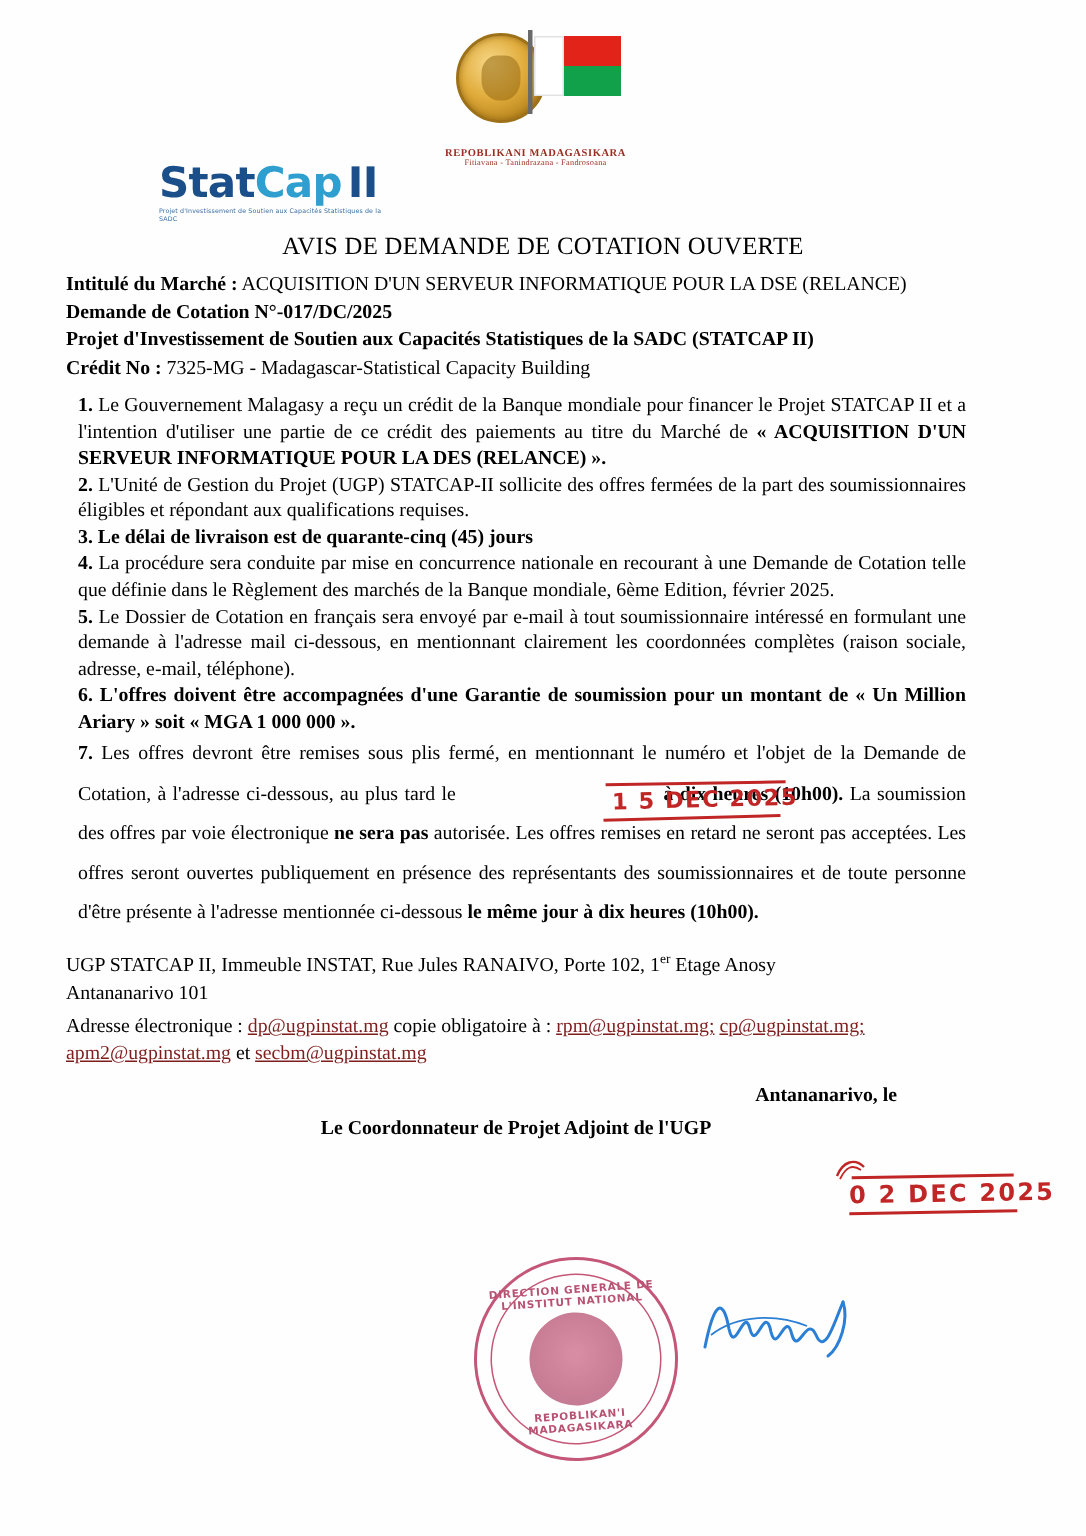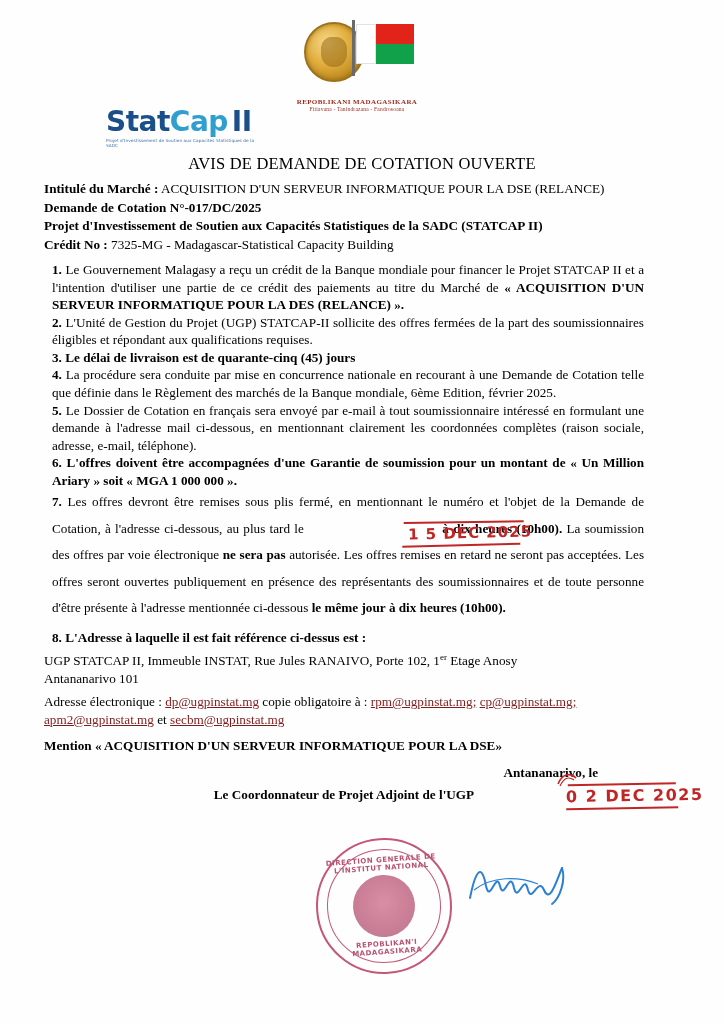--- a/index.html
+++ b/index.html
@@ -382,24 +382,20 @@
         <span class="b">ne sera pas</span>
         <span>autorisée. Les offres remises en retard ne seront</span>
         <span>pas acceptées. Les offres seront ouvertes publiquement en présence des représentants des</span>
         <span>soumissionnaires et de toute personne d'être présente à l'adresse mentionnée ci-dessous</span>
         <span class="b">le même jour</span>
         <span class="b">à dix heures (10h00).</span>
       </p>
 
       <div style="height:8px"></div>
 
-      <p>
-        <span class="b">8.</span>
-        <span class="b">L'Adresse à laquelle il est fait référence ci-dessus est :</span>
-      </p>
     </div>
 
     <div class="address-block">
       <div>
         <span>UGP STATCAP II, Immeuble INSTAT, Rue Jules RANAIVO, Porte 102, 1</span><span class="tiny-sup">er</span><span> Etage Anosy</span>
       </div>
       <div>Antananarivo 101</div>
       <div style="height:5px"></div>
       <div>
         <span>Adresse électronique :</span>
@@ -408,21 +404,20 @@
         <span class="link">rpm@ugpinstat.mg;</span>
         <span class="link">cp@ugpinstat.mg;</span>
       </div>
       <div>
         <span class="link">apm2@ugpinstat.mg</span>
         <span>et</span>
         <span class="link">secbm@ugpinstat.mg</span>
       </div>
     </div>
 
-    <div class="mention">Mention « ACQUISITION D'UN SERVEUR INFORMATIQUE POUR LA DSE»</div>
 
     <div class="sign-right">Antananarivo, le</div>
     <div class="sign-center">Le Coordonnateur de Projet Adjoint de l'UGP</div>
   </div>
 
   <div class="stamp-date-inline">1 5 DEC 2025</div>
   <div class="stamp-date-sign">0 2 DEC 2025</div>
 
   <div class="red-flourish">
     <svg width="22" height="20" viewBox="0 0 22 20">

